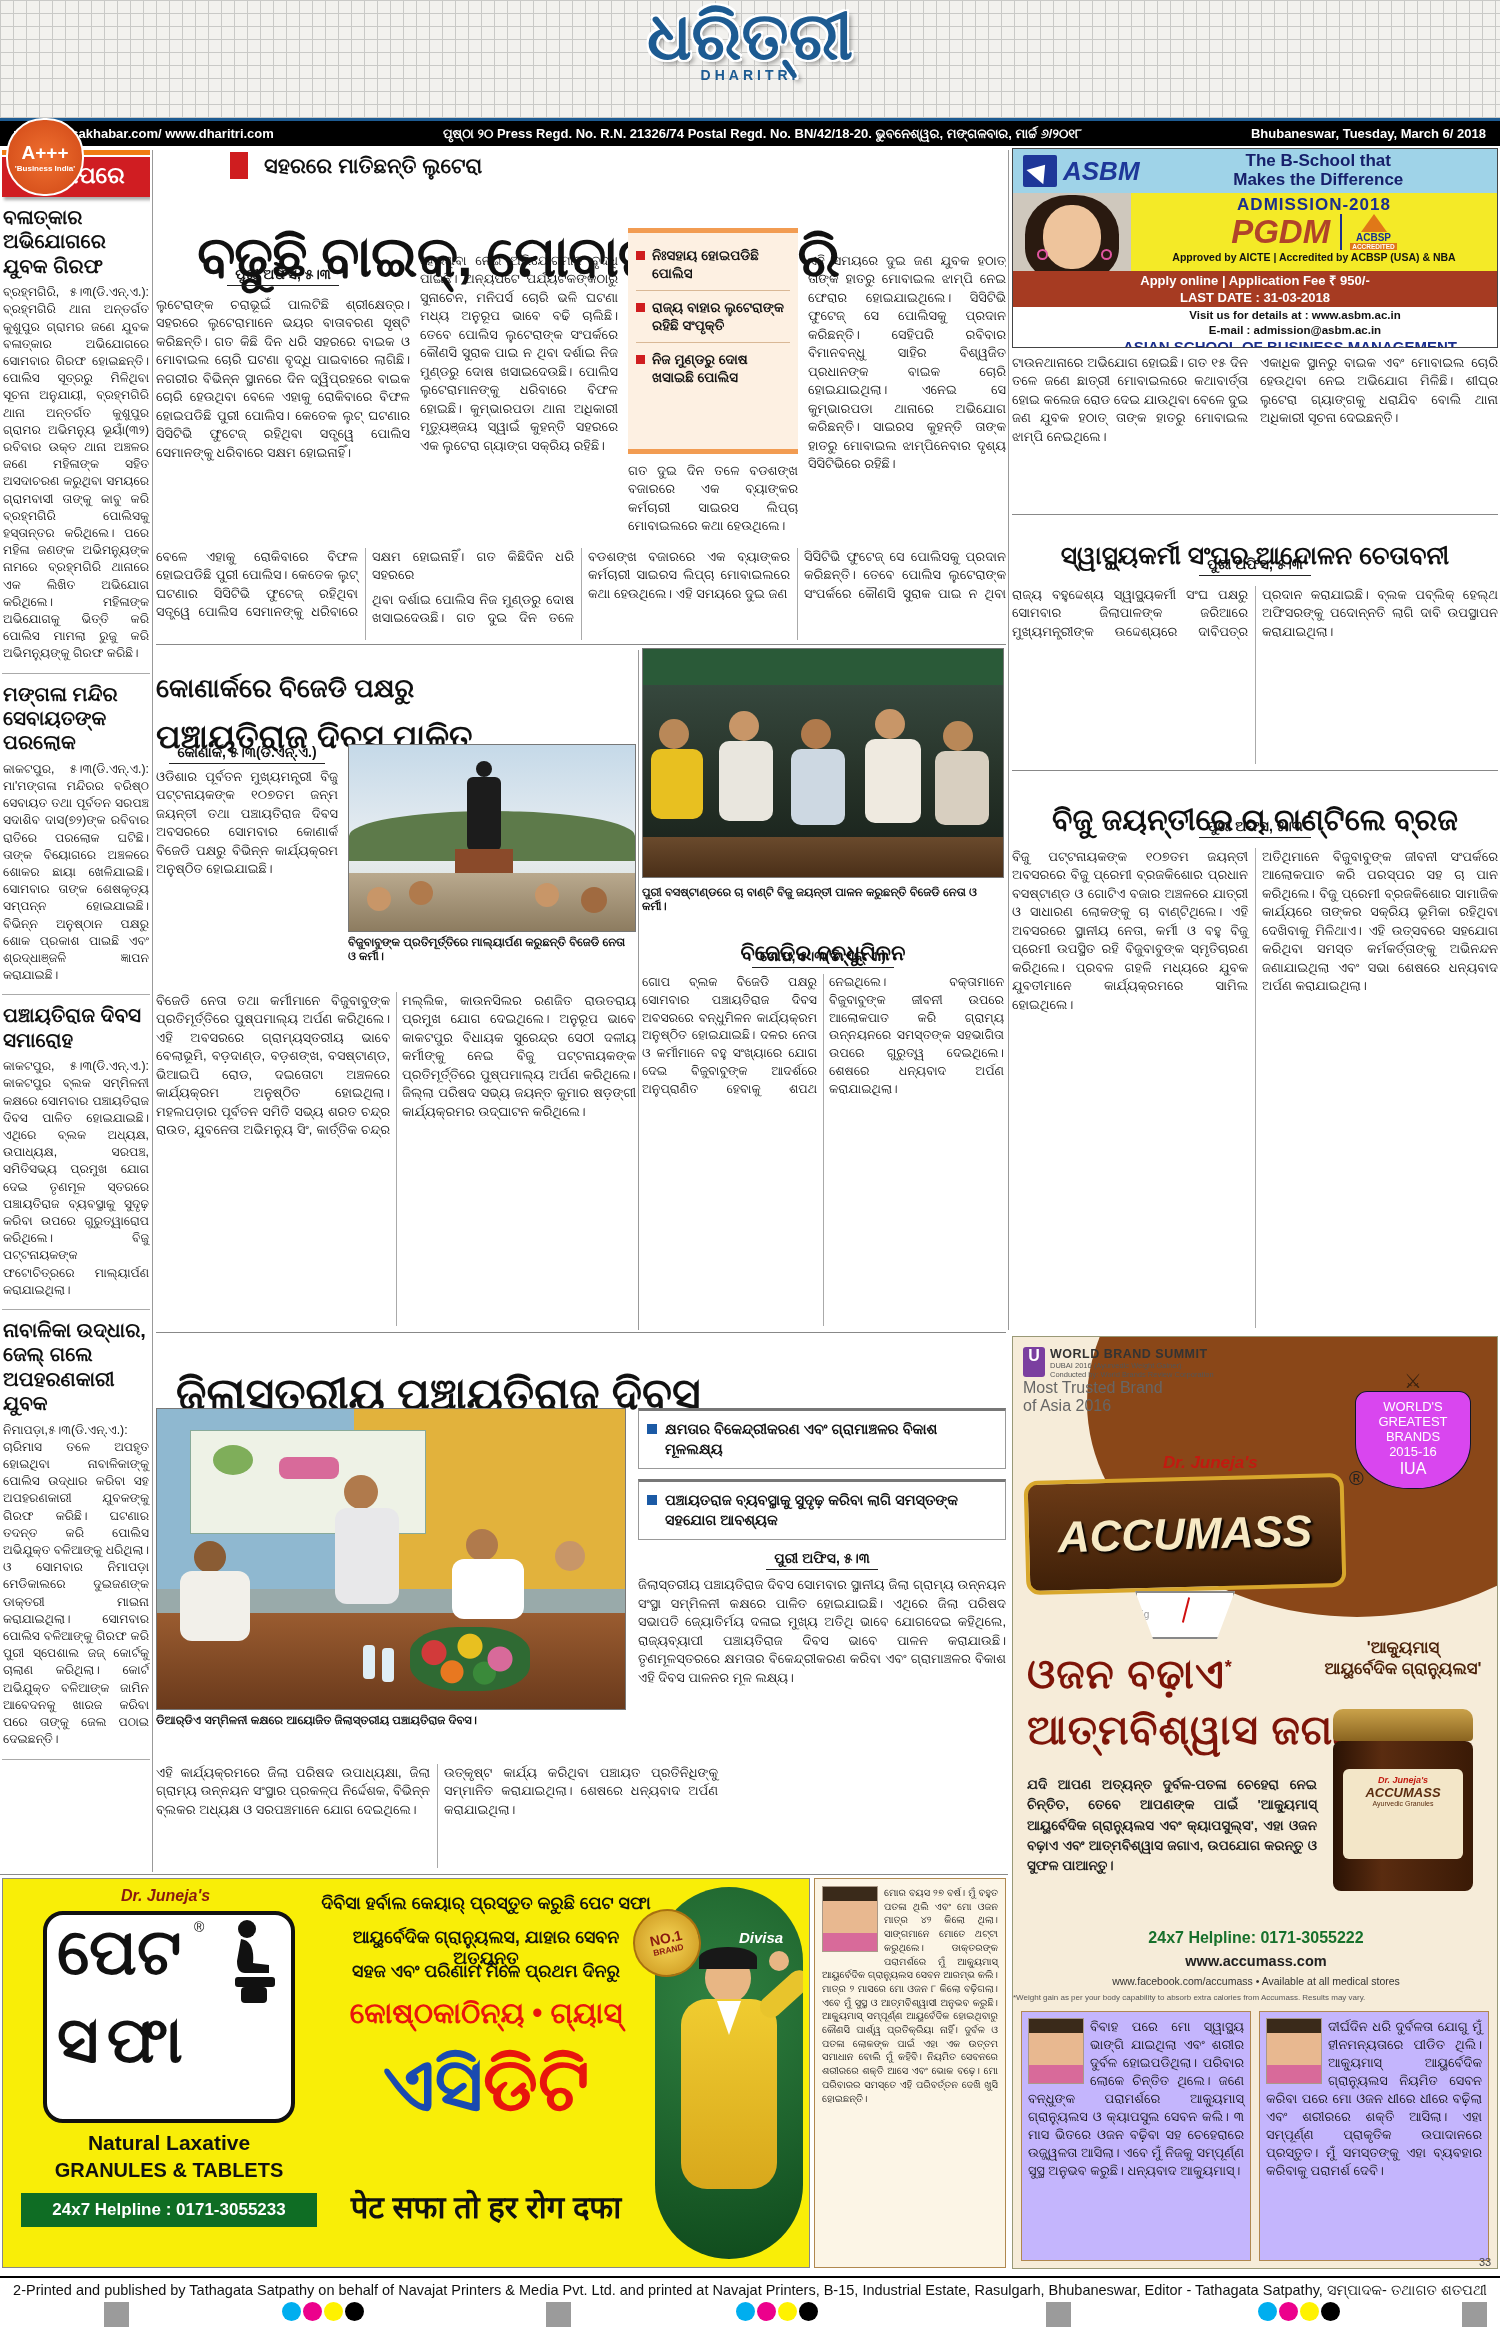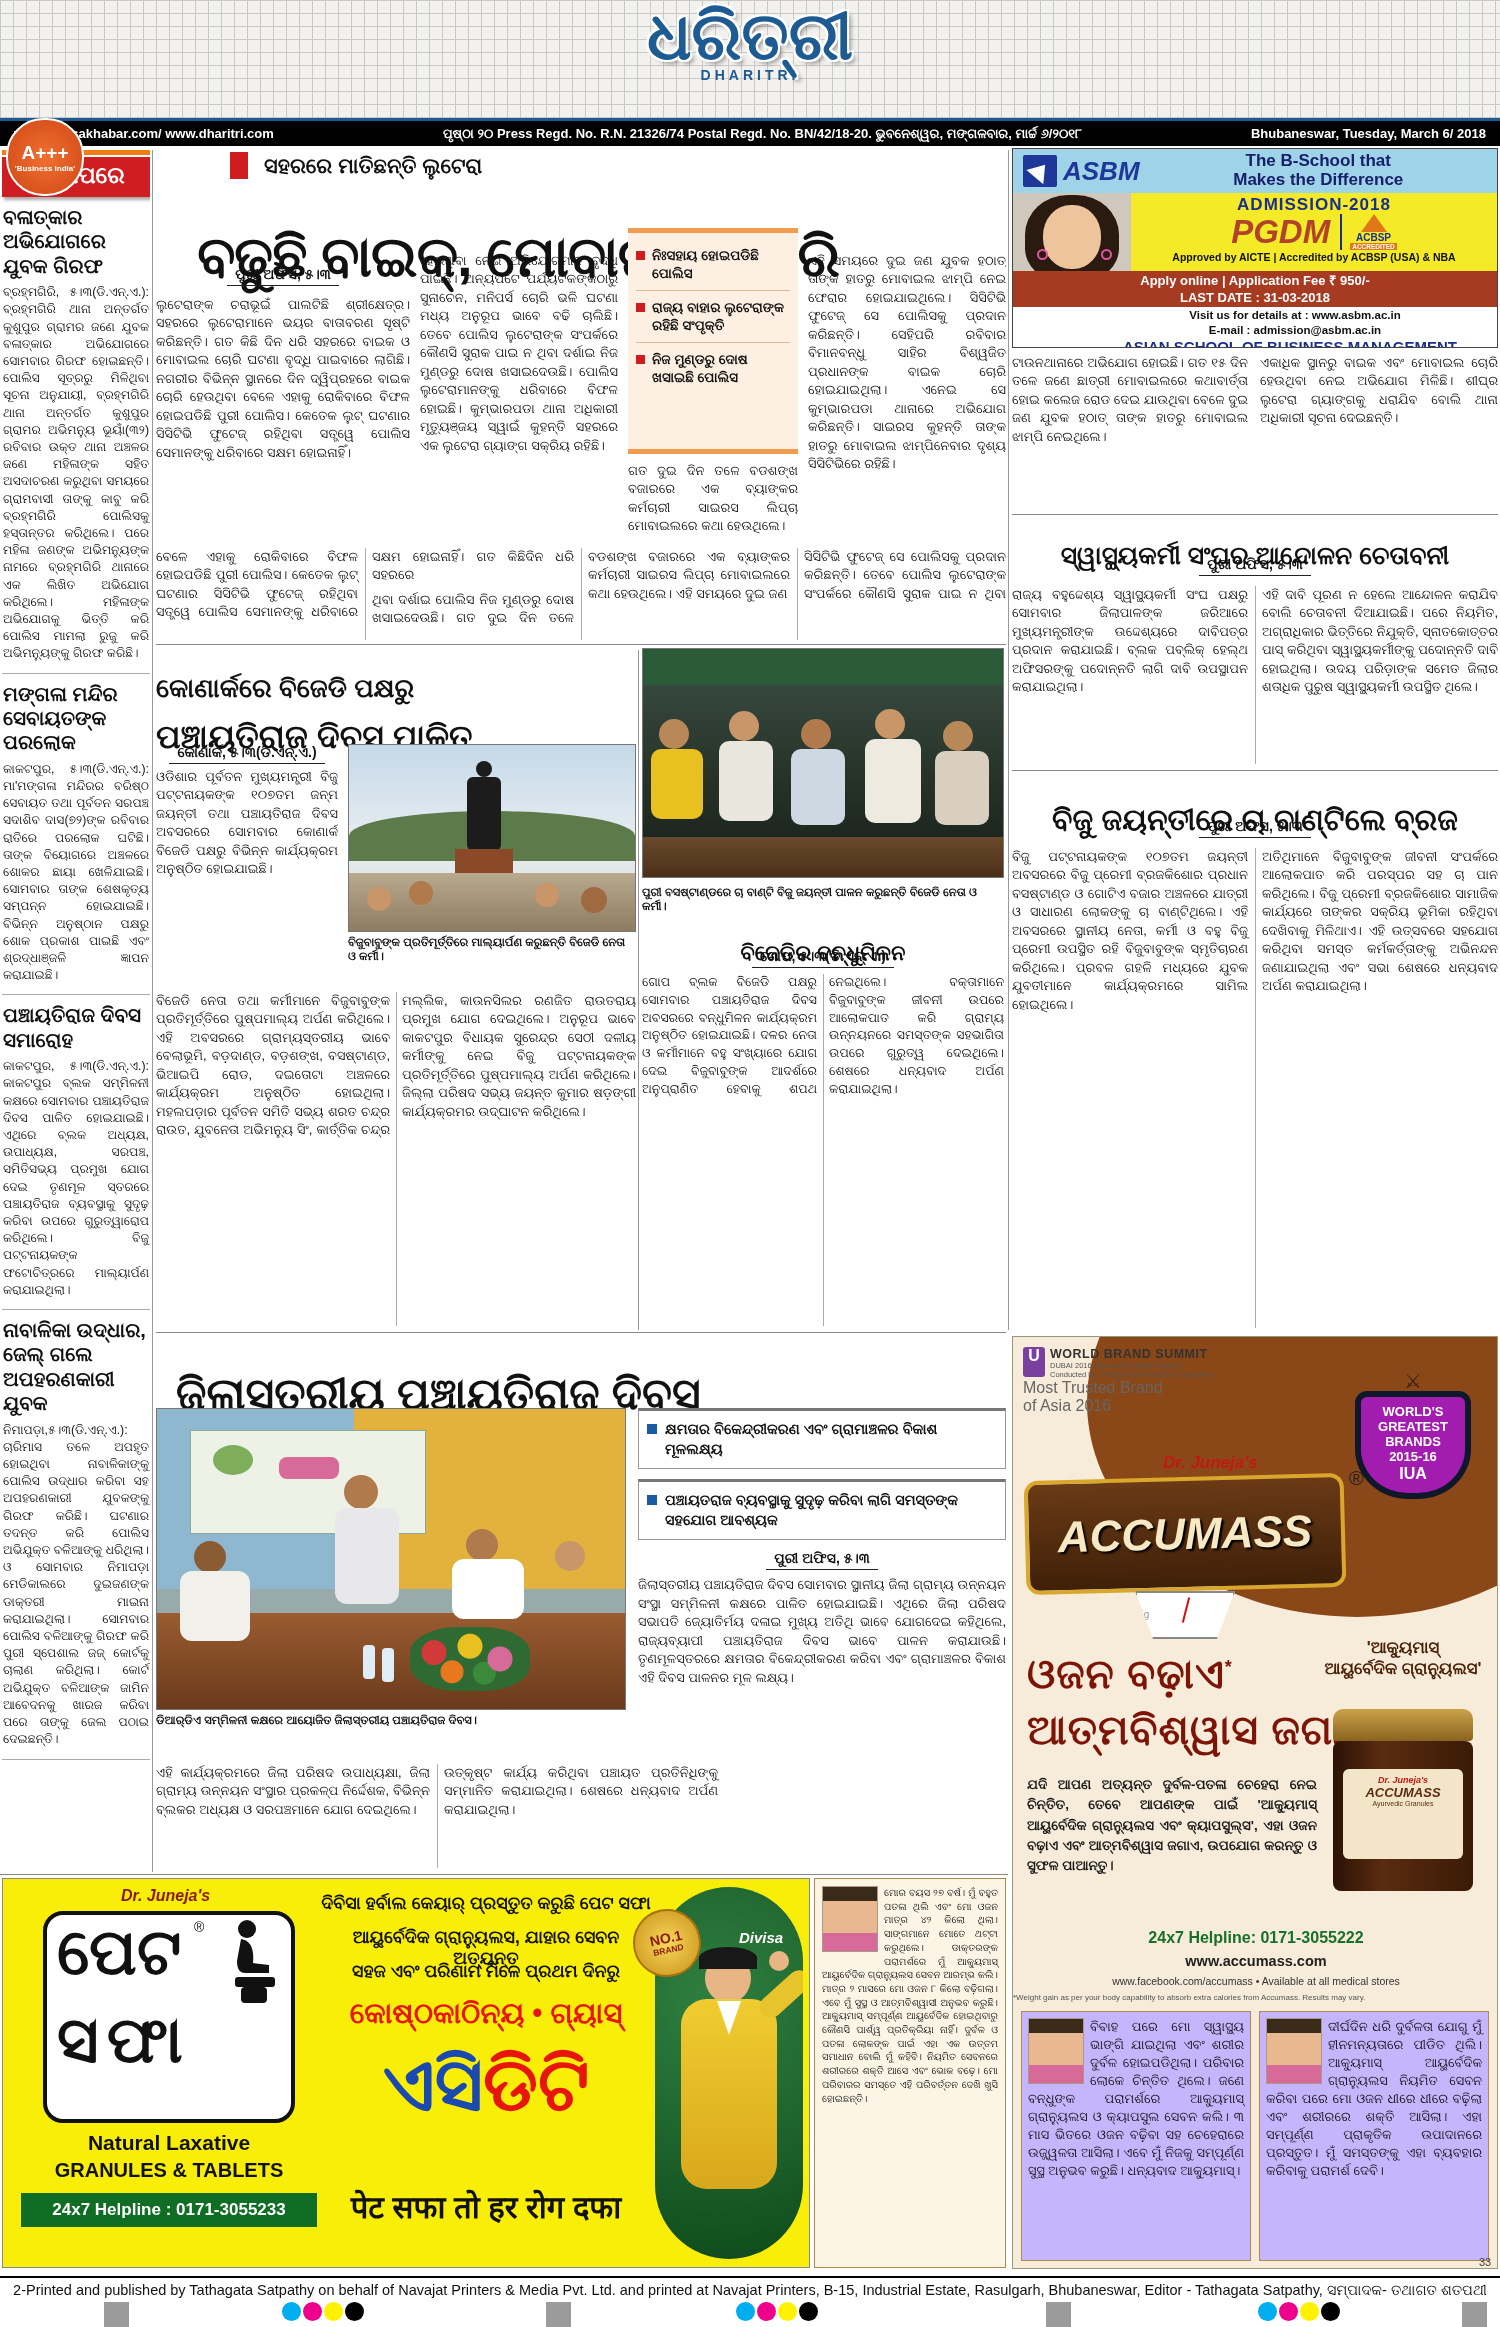--- a/index.html
+++ b/index.html
@@ -116,21 +116,21 @@
   
   .accu{left:1012px;top:1336px;width:486px;height:933px;border:1px solid #997;background:#f6ecd9;overflow:hidden;box-sizing:border-box}
   .accu-blob{position:absolute;right:-130px;top:-150px;width:540px;height:430px;background:#8a4718;border-radius:50%}
   .wbs{position:absolute;left:10px;top:10px;width:240px;color:#333}
   .wbs-logo{float:left;width:22px;height:30px;background:#7b3fa0;color:#fff;font-weight:bold;text-align:center;font-size:16px;margin-right:5px;border-radius:3px}
   .wbs-t{font-size:12.5px;font-weight:bold;letter-spacing:.5px}
   .wbs-s{font-size:7.5px;color:#555}
   .wbs-m{font-size:16px;color:#666;line-height:1.1}
   .shield{position:absolute;right:26px;top:34px;width:116px;text-align:center}
   .sword{font-size:20px;color:#3a2210;line-height:1}
-  .shield-body{background:#a21caf;border:6px solid #0f172a;border-radius:12px 12px 46% 46%;color:#fff;font-weight:bold;
+  .shield-body{background:#d946ef;border:1px solid #0f172a;border-radius:12px 12px 46% 46%;color:#fff;font-weight:normal;
     padding:8px 2px 10px;font-size:13px;line-height:1.15}
   .shield-iua{font-size:16px}
   .drj{position:absolute;left:150px;top:116px;color:#c21a10;font-weight:bold;font-style:italic;font-size:17px}
   .accu-panel{position:absolute;left:12px;top:140px;width:312px;height:106px;background:linear-gradient(#6b3a16,#3f2008);
     border:4px solid #d8a72c;border-radius:14px;transform:rotate(-1.5deg);display:flex;align-items:center;justify-content:center}
   .accu-word{font-size:44px;font-weight:bold;font-style:italic;color:#f7e9c4;text-shadow:2px 2px 2px #000}
   .accu-reg{position:absolute;left:336px;top:130px;font-size:20px;color:#222}
   .scale{position:absolute;left:122px;top:254px;width:96px;height:44px;background:#fff;border:2px solid #888;
     clip-path:polygon(0 0,100% 0,82% 100%,18% 100%);text-align:left}
   .scale-kg{font-size:10px;color:#999;margin-top:16px}
@@ -314,21 +314,20 @@
     <span class="badge-a">A+++</span>
     <span class="badge-b">'Business India'</span>
   </div>
 
   <h2 class="ab health-head">ସ୍ୱାସ୍ଥ୍ୟକର୍ମୀ ସଂଘର ଆନ୍ଦୋଳନ ଚେତାବନୀ</h2>
   <div class="ab dl health-dl">
     <span class="dlu">ପୁରୀ ଅଫିସ, ୫।୩</span>
   </div>
   <div class="ab bt health-cols">
     <p>ରାଜ୍ୟ ବହୁଦ୍ଦେଶ୍ୟ ସ୍ୱାସ୍ଥ୍ୟକର୍ମୀ ସଂଘ ପକ୍ଷରୁ ସୋମବାର ଜିଲାପାଳଙ୍କ ଜରିଆରେ ମୁଖ୍ୟମନ୍ତ୍ରୀଙ୍କ ଉଦ୍ଦେଶ୍ୟରେ ଦାବିପତ୍ର ପ୍ରଦାନ କରାଯାଇଛି। ବ୍ଲକ ପବ୍ଲିକ୍ ହେଲ୍ଥ ଅଫିସରଙ୍କୁ ପଦୋନ୍ନତି ଲାଗି ଦାବି ଉପସ୍ଥାପନ କରାଯାଇଥିଲା।</p>
-    <p>ଏହି ଦାବି ପୂରଣ ନ ହେଲେ ଆନ୍ଦୋଳନ କରାଯିବ ବୋଲି ଚେତାବନୀ ଦିଆଯାଇଛି। ପରେ ନିୟମିତ, ଅଗ୍ରାଧିକାର ଭିତ୍ତିରେ ନିଯୁକ୍ତି, ସ୍ନାତକୋତ୍ତର ପାସ୍ କରିଥିବା ସ୍ୱାସ୍ଥ୍ୟକର୍ମୀଙ୍କୁ ପଦୋନ୍ନତି ଦାବି ହୋଇଥିଲା। ଉଦୟ ପରିଡ଼ାଙ୍କ ସମେତ ଜିଲାର ଶତାଧିକ ପୁରୁଷ ସ୍ୱାସ୍ଥ୍ୟକର୍ମୀ ଉପସ୍ଥିତ ଥିଲେ।</p>
   </div>
 
   <h2 class="ab kon-h1">କୋଣାର୍କରେ ବିଜେଡି ପକ୍ଷରୁ</h2>
   <h2 class="ab kon-h2">ପଞ୍ଚାୟତିରାଜ ଦିବସ ପାଳିତ</h2>
   <div class="ab kon-row">
     <div class="kon-textcol">
       <div class="dl" style="margin-bottom:4px">
         <span class="dlu">କୋଣାର୍କ, ୫।୩(ଡି.ଏନ୍.ଏ.)</span>
       </div>
       <div class="bt" style="height:200px">ଓଡିଶାର ପୂର୍ବତନ ମୁଖ୍ୟମନ୍ତ୍ରୀ ବିଜୁ ପଟ୍ଟନାୟକଙ୍କ ୧୦୭ତମ ଜନ୍ମ ଜୟନ୍ତୀ ତଥା ପଞ୍ଚାୟତିରାଜ ଦିବସ ଅବସରରେ ସୋମବାର କୋଣାର୍କ ବିଜେଡି ପକ୍ଷରୁ ବିଭିନ୍ନ କାର୍ଯ୍ୟକ୍ରମ ଅନୁଷ୍ଠିତ ହୋଇଯାଇଛି।</div>

